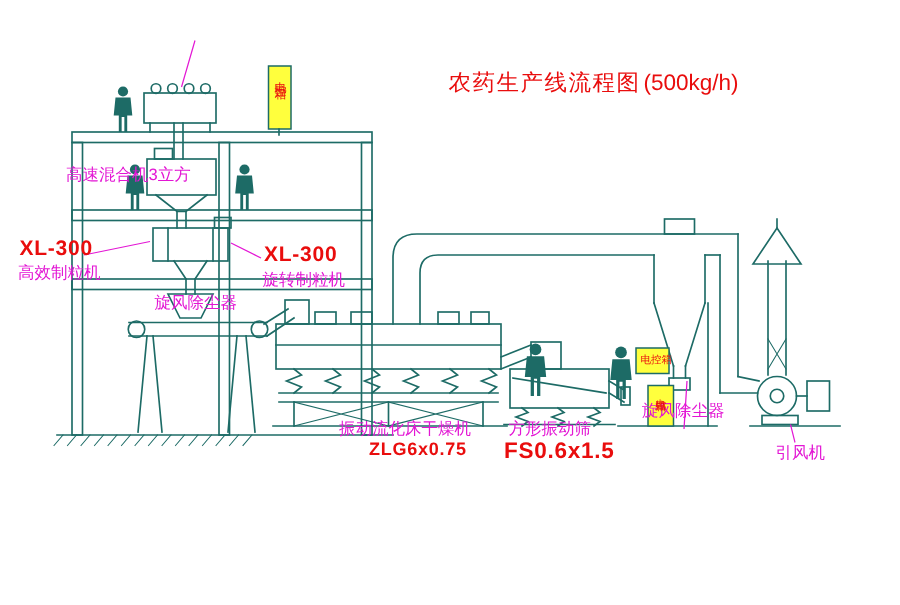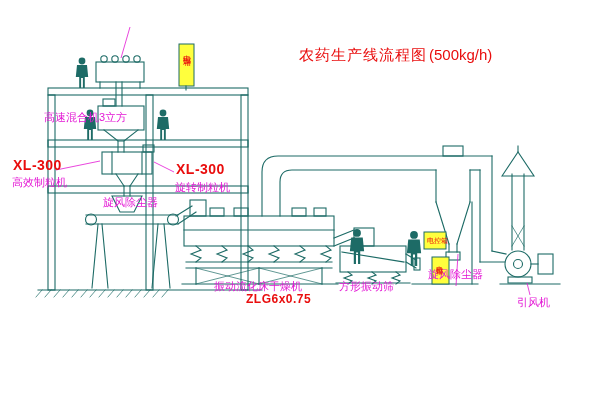--- a/index.html
+++ b/index.html
@@ -190,24 +190,25 @@
   <div class="lbl mag" style="left:44px;top:111px">高速混合机3立方</div>
 
   <div class="lbl red model" style="left:13px;top:158px">XL-300</div>
   <div class="lbl mag" style="left:12px;top:176px">高效制粒机</div>
 
   <div class="lbl red model" style="left:176px;top:162px">XL-300</div>
   <div class="lbl mag" style="left:175px;top:181px">旋转制粒机</div>
 
   <div class="lbl mag" style="left:103px;top:196px">旋风除尘器</div>
 
-  <div class="lbl mag" style="left:214px;top:280px">振动流化床干燥机</div>
+  <div class="lbl mag" style="left:226px;top:280px">振动流化床干燥机</div>
   <div class="lbl red model" style="left:246px;top:293px;font-size:12px">ZLG6x0.75</div>
 
   <div class="lbl mag" style="left:339px;top:280px">方形振动筛</div>
+  <div class="lbl red model" style="left:336px;top:293px;font-size:15px">FS0.6x1.5</div>
 
   <div class="lbl mag" style="left:428px;top:268px">旋风除尘器</div>
   <div class="lbl mag" style="left:517px;top:296px">引风机</div>
 
   <div class="ptext vert" style="left:182px;top:48px;height:36px">电控箱</div>
   <div class="ptext" style="left:427px;top:237px;font-size:7px">电控箱</div>
   <div class="ptext vert" style="left:436px;top:260px;height:22px;font-size:7px;letter-spacing:1px">电控箱</div>
 
 </div>
 

